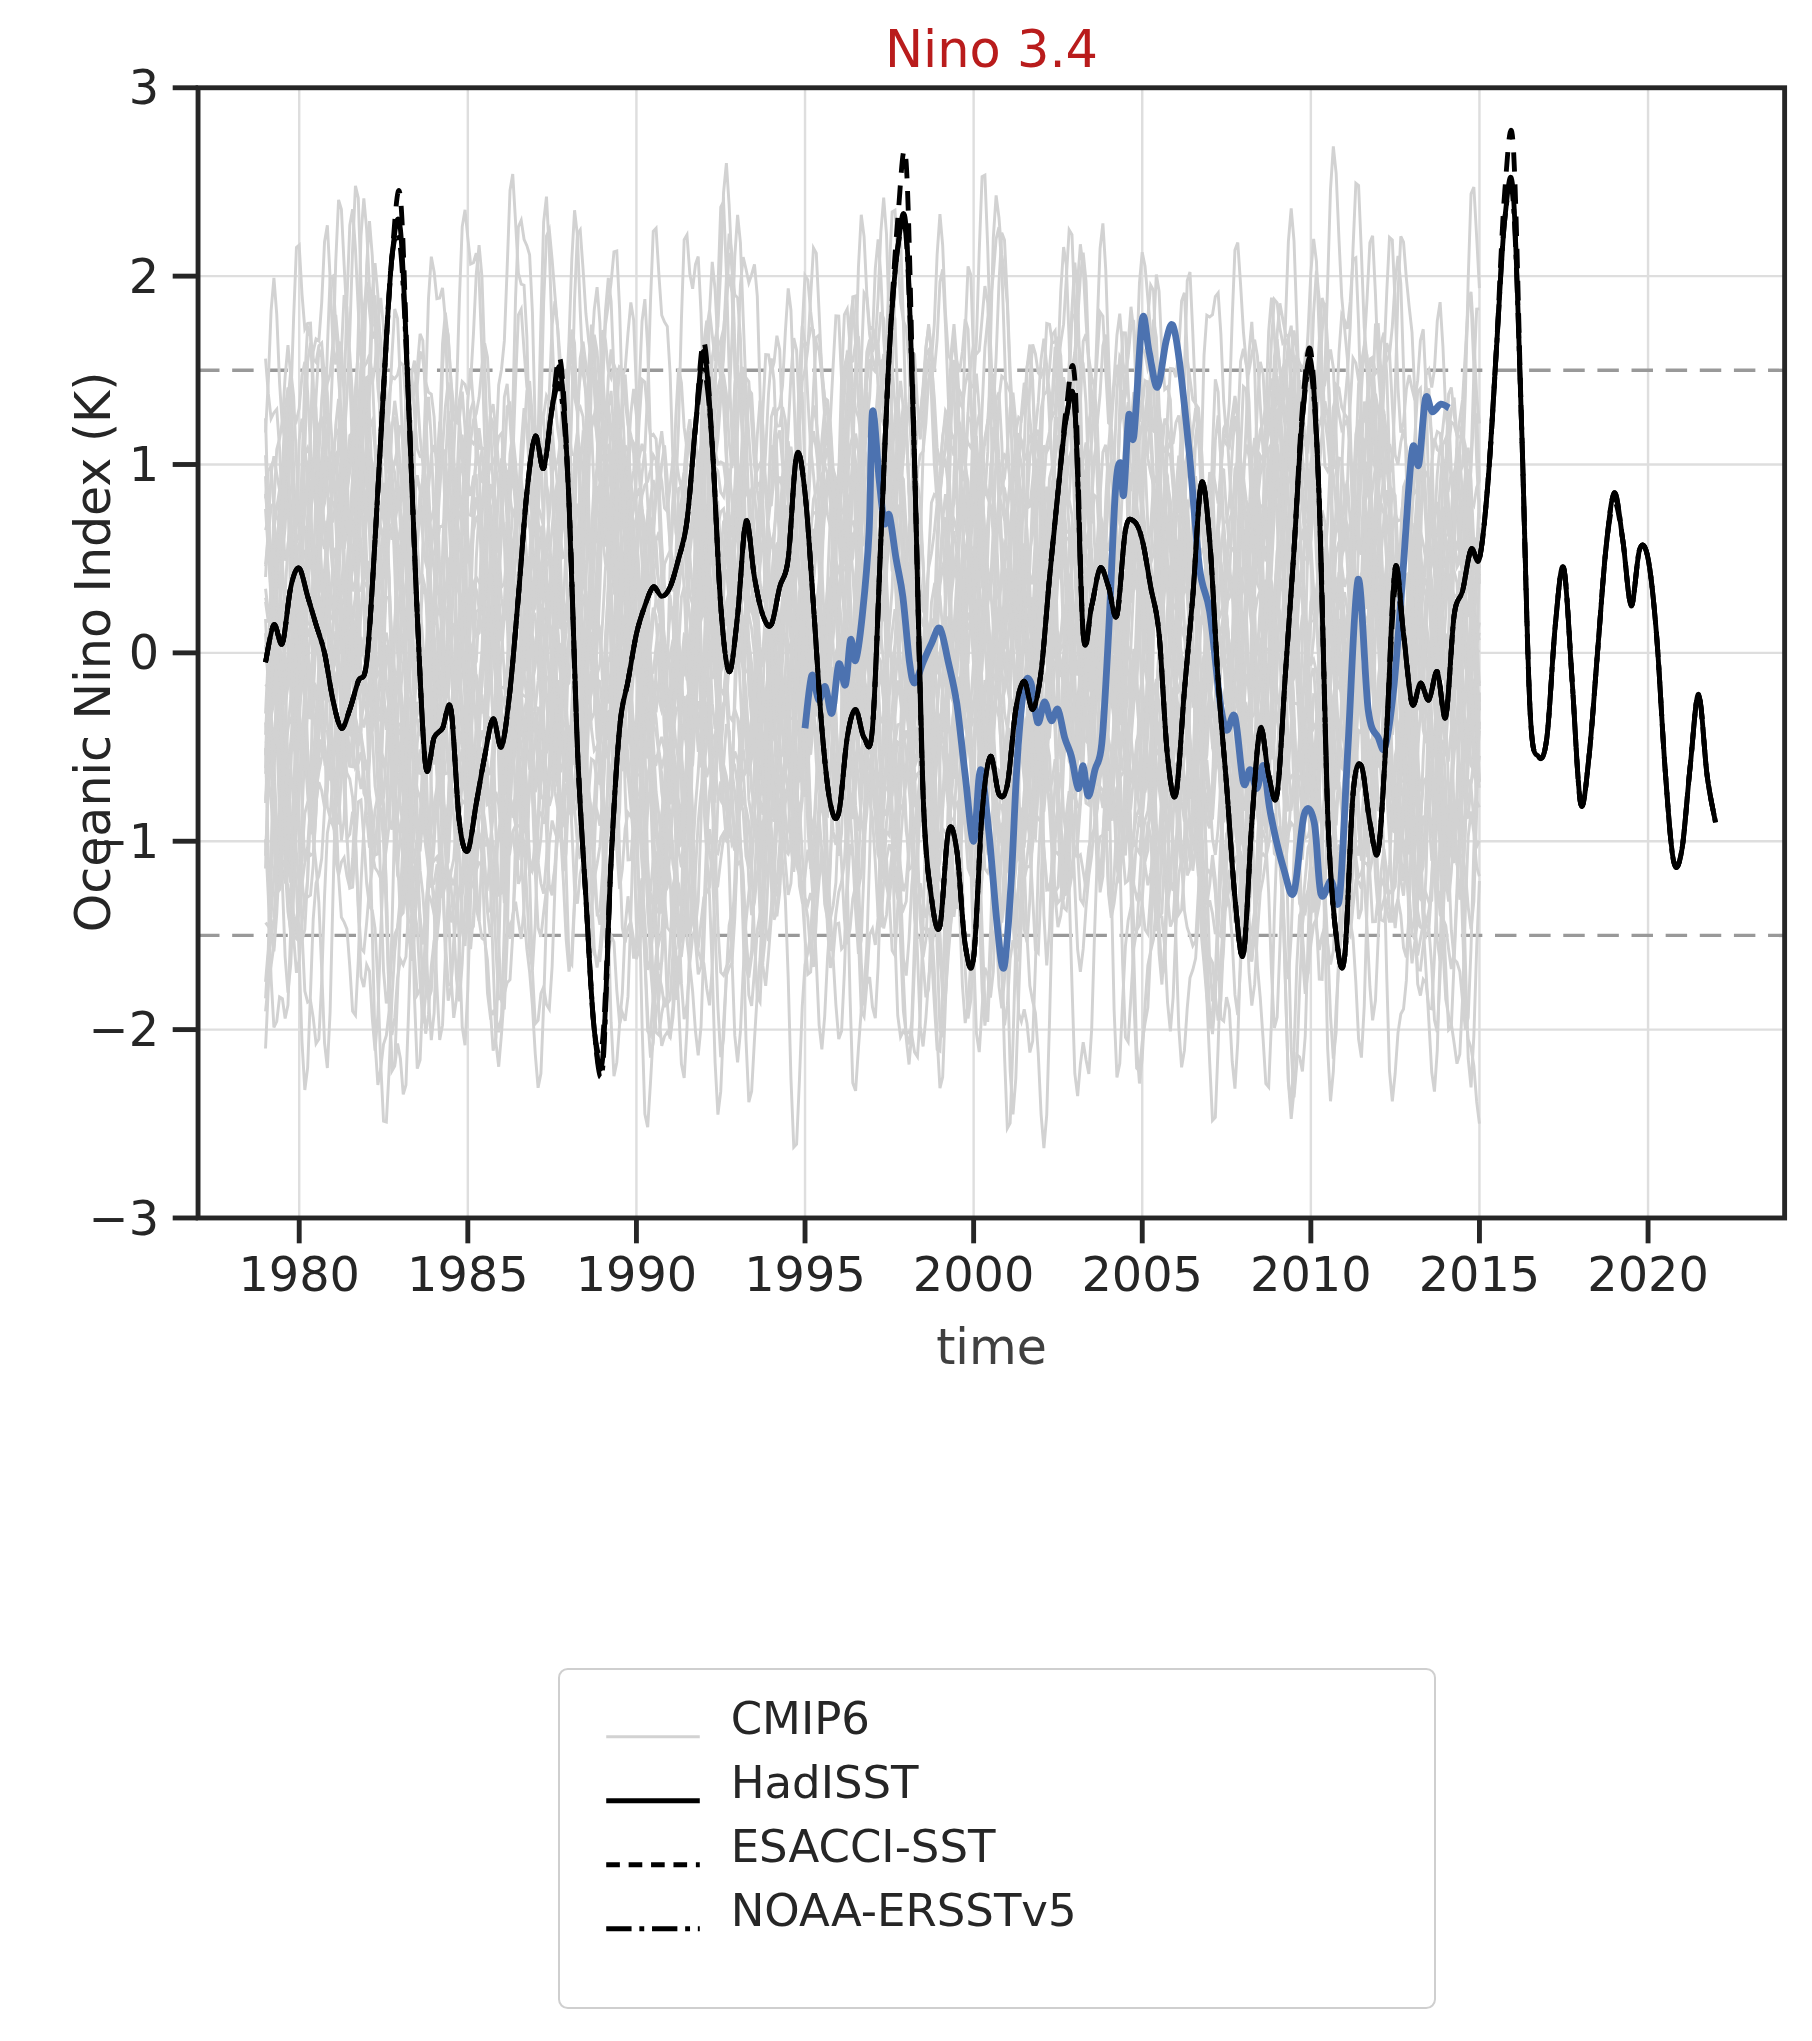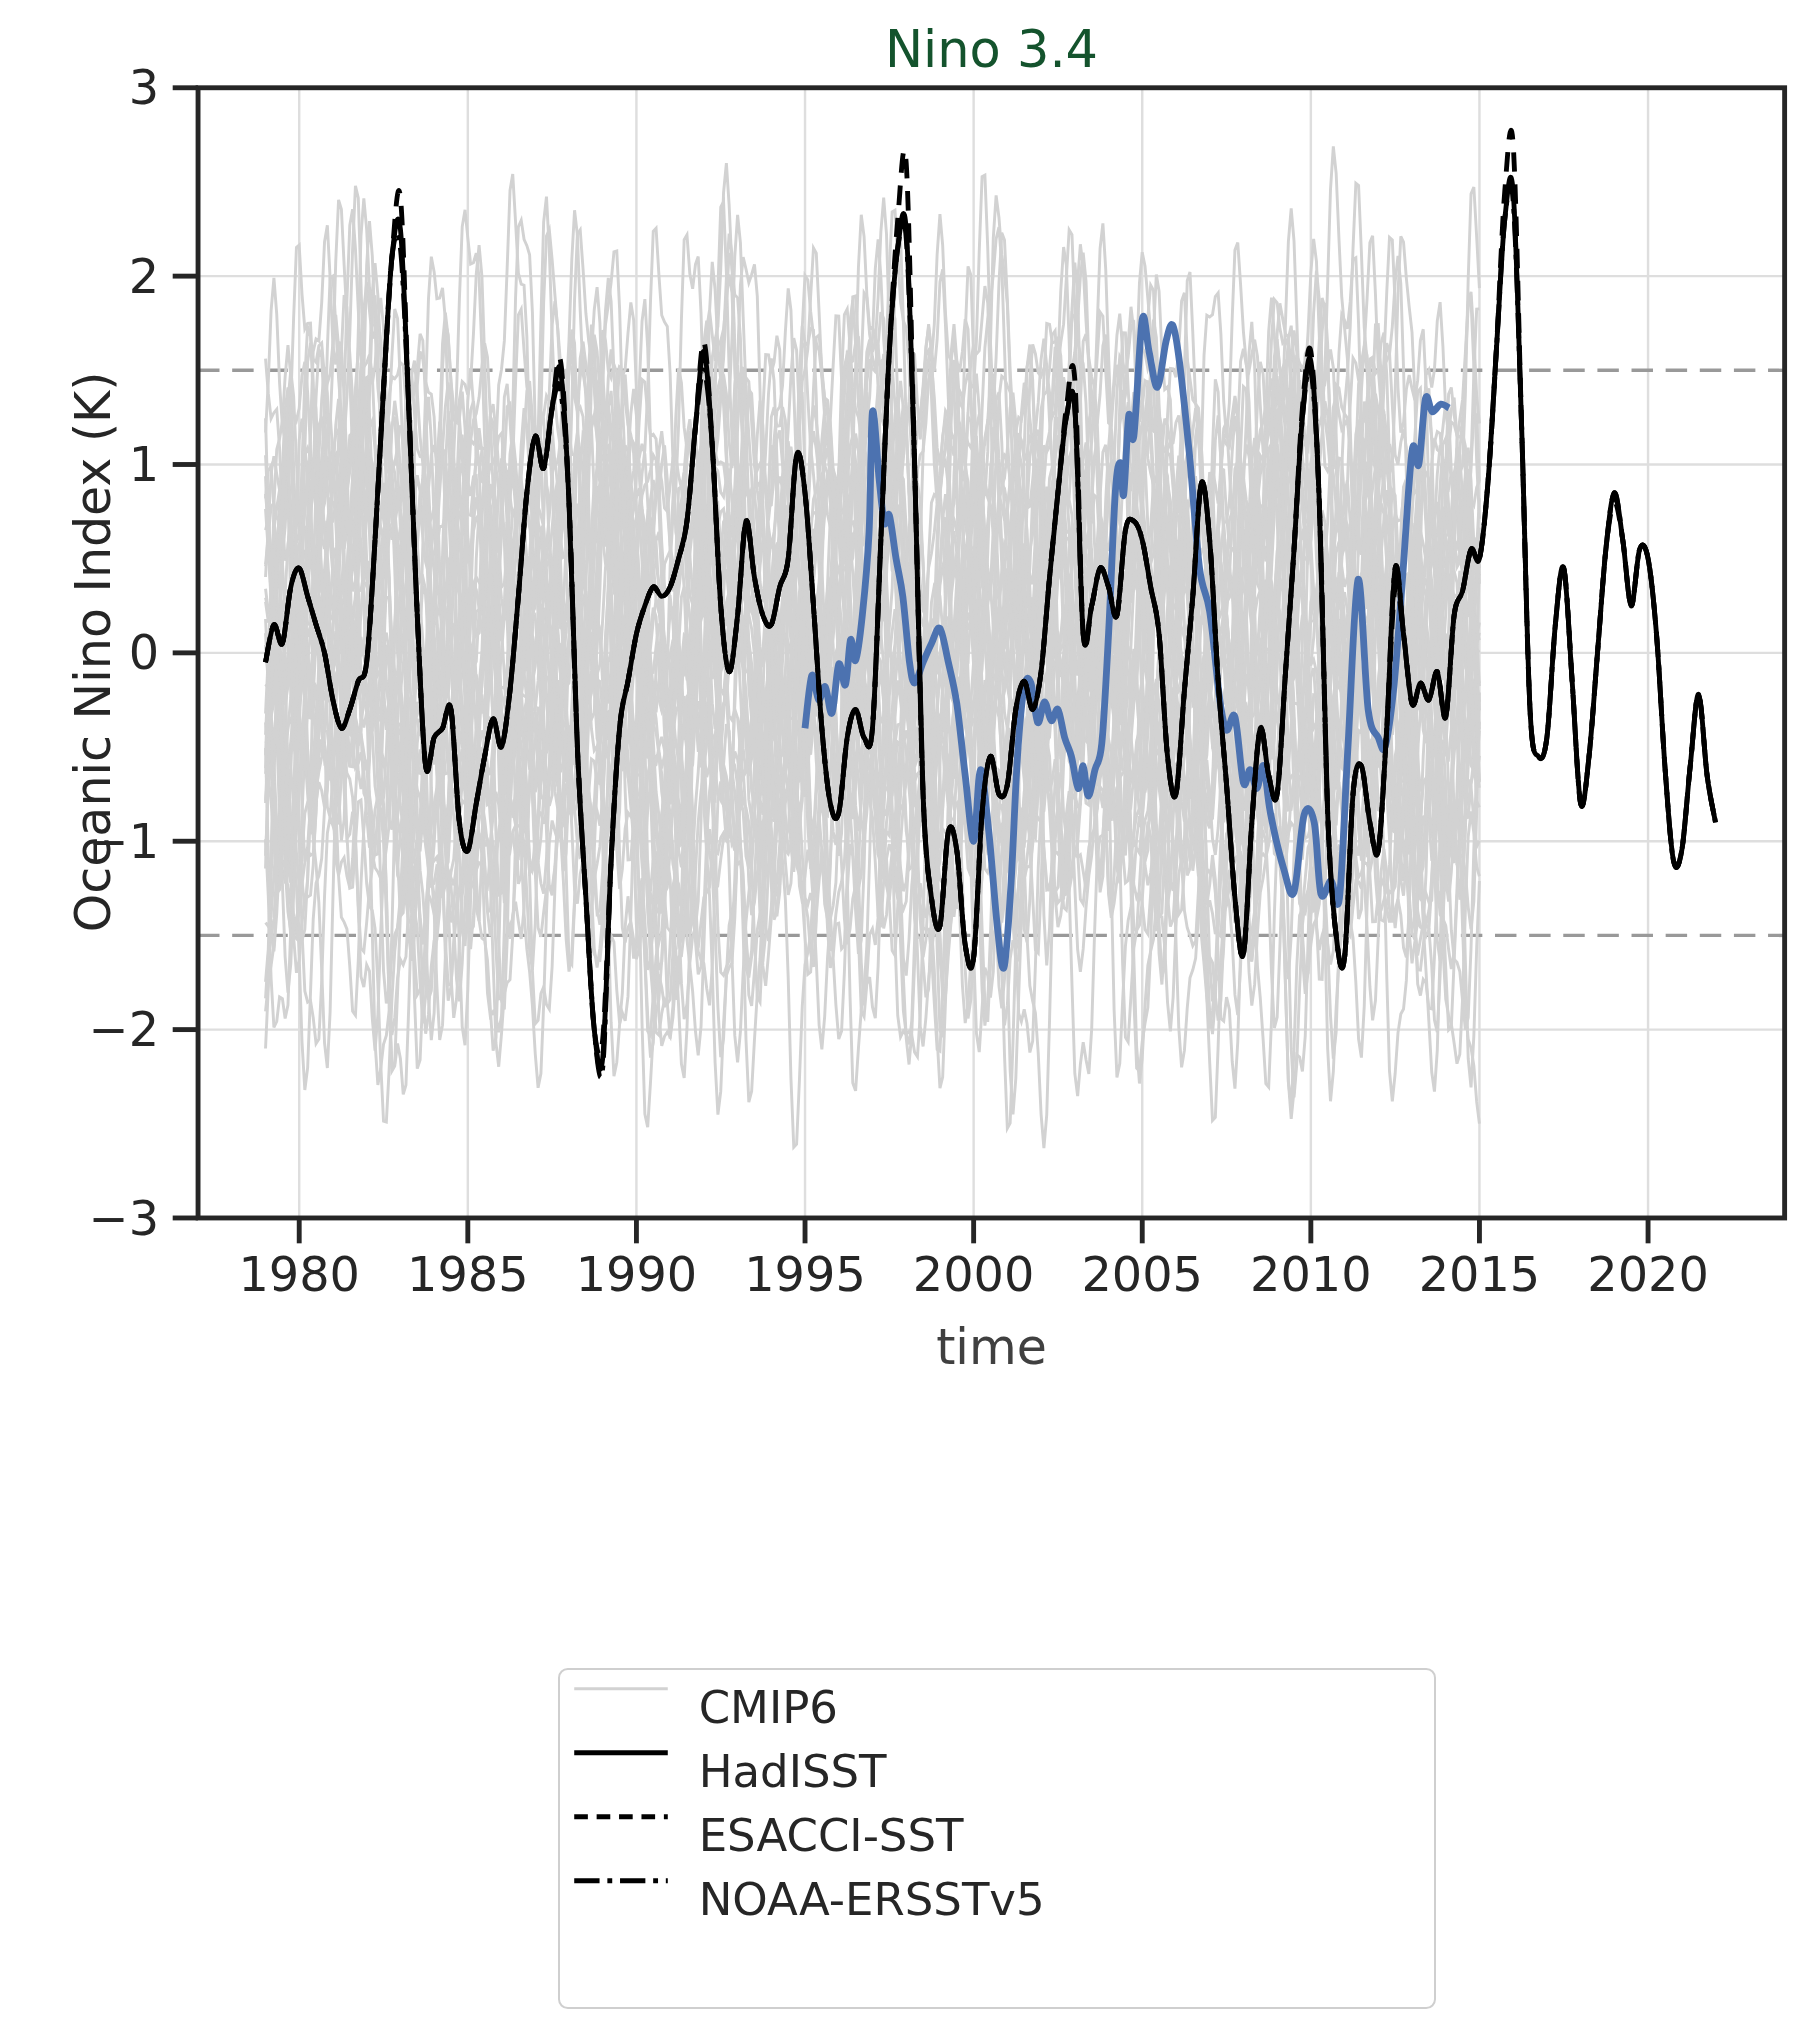--- a/index.html
+++ b/index.html
@@ -1,29 +1,29 @@
 <!DOCTYPE html>
 <html><head>
 <meta charset="utf-8">
 <style>
   html,body{margin:0;padding:0;background:#ffffff;}
   body{width:1813px;height:2041px;position:relative;overflow:hidden;
        font-family:"DejaVu Sans","Liberation Sans",sans-serif;color:#262626;}
   .fig{position:absolute;left:0;top:0;width:1813px;height:2041px;}
   #chart{position:absolute;left:0;top:0;}
   .title{position:absolute;left:198px;top:19.5px;width:1587px;text-align:center;
-         font-size:51px;color:#14532d;}
+         font-size:51px;color:#b91c1c;}
   .xlabel{position:absolute;left:198px;top:1319px;width:1587px;text-align:center;
           font-size:49px;color:#404040;}
   .ylabel{position:absolute;left:93px;top:652px;transform:translate(-50%,-50%) rotate(-90deg);
           white-space:nowrap;font-size:49px;color:#262626;}
   .legend{position:absolute;left:558px;top:1668px;width:878px;height:341px;
           background:#ffffff;border:2.9px solid #cfcfcf;border-radius:9.8px;
           box-sizing:border-box;padding-top:10.7px;}
-  .lrow{height:64px;display:flex;align-items:flex-start;}
+  .lrow{height:64px;display:flex;align-items:flex-end;padding-left:32px;}
   .lrow svg{margin-left:11.7px;width:98px;height:15.6px;flex:0 0 auto;}
   .lrow span{margin-left:29px;font-size:45px;color:#262626;white-space:nowrap;}
 </style>
 </head>
 <body>
 
 <div class="fig">
   <svg id="chart" width="1813" height="2041" viewBox="0 0 1859 2093">
       <defs>
         <clipPath id="plotclip">

